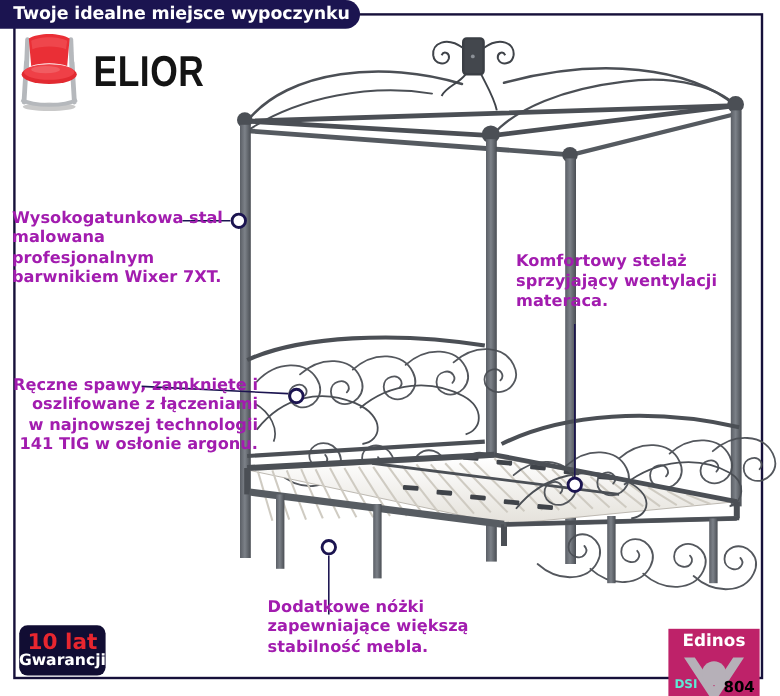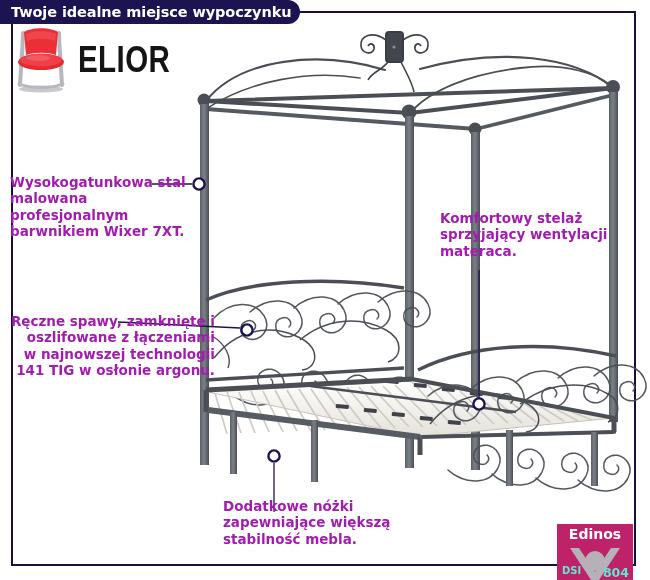--- a/index.html
+++ b/index.html
@@ -36,21 +36,21 @@
     transform:scaleX(0.82);transform-origin:left center;
   }
   
   .callout{
     position:absolute;color:#a21caf;font-weight:bold;
     font-size:13.5px;line-height:16.3px;z-index:7;
     font-family:"DejaVu Sans","Liberation Sans",sans-serif;
   }
   #co-steel{left:10px;top:174px;width:185px;}
   #co-weld{left:10px;top:313px;width:205px;text-align:right;}
-  #co-slat{left:440px;top:210px;width:210px;}
+  #co-slat{left:430px;top:210px;width:210px;}
   #co-legs{left:205px;top:498px;width:215px;margin-left:18px;}
   
   #warranty{
     position:absolute;left:16px;top:521px;width:72px;height:42px;
     background:#110d33;border-radius:7px;z-index:8;
     display:flex;flex-direction:column;align-items:center;justify-content:center;
   }
   #warranty-years{
     color:#e8262f;font-size:18px;font-weight:bold;line-height:17px;
     font-family:"DejaVu Sans","Liberation Sans",sans-serif;
@@ -66,21 +66,21 @@
   #edinos-name{
     position:absolute;left:0;top:2px;width:76px;text-align:center;
     color:#ffffff;font-size:14px;font-weight:bold;
     font-family:"DejaVu Sans","Liberation Sans",sans-serif;
   }
   #edinos-dsi{
     position:absolute;left:5px;top:41px;color:#5eead4;font-size:10px;font-weight:bold;
     font-family:"DejaVu Sans","Liberation Sans",sans-serif;z-index:3;
   }
   #edinos-num{
-    position:absolute;right:4px;top:41px;color:#5eead4;font-size:12.5px;font-weight:bold;
+    position:absolute;right:4px;top:41px;color:#000000;font-size:12.5px;font-weight:bold;
     font-family:"DejaVu Sans","Liberation Sans",sans-serif;z-index:3;
   }
   #edinos-std{
     position:absolute;left:0;bottom:2px;width:76px;text-align:center;
     color:#ffffff;font-size:13px;font-weight:bold;
     font-family:"DejaVu Sans","Liberation Sans",sans-serif;z-index:4;
   }
   svg{display:block;}
   #art{position:absolute;left:0;top:0;z-index:2;}
   #leaders{position:absolute;left:0;top:0;z-index:7;}
@@ -287,20 +287,24 @@
       <path d="M8,58 C18,64 44,64 54,58" stroke="#b5b8bc" stroke-width="3" fill="none"></path>
     </svg>
     <div id="logo-word">ELIOR</div>
   </div>
 
   <div class="callout" id="co-steel">Wysokogatunkowa stal malowana profesjonalnym barwnikiem Wixer 7XT.</div>
   <div class="callout" id="co-weld">Ręczne spawy, zamknięte i oszlifowane z łączeniami w najnowszej technologii 141 TIG w osłonie argonu.</div>
   <div class="callout" id="co-slat">Komfortowy stelaż sprzyjający wentylacji materaca.</div>
   <div class="callout" id="co-legs">Dodatkowe nóżki zapewniające większą stabilność mebla.</div>
 
+  <div id="warranty">
+    <div id="warranty-years">10 lat</div>
+    <div id="warranty-label">Gwarancji</div>
+  </div>
 
   <div id="edinos">
     <div id="edinos-name">Edinos</div>
     <svg width="76" height="72" viewBox="0 0 76 72" style="position:absolute;left:0;top:0;">
       <path d="M13,24 L38,62 L63,24 L54,24 L38,48 L22,24 Z" fill="#b6b0b8"></path>
       <circle cx="38" cy="37" r="10" fill="#b6b0b8"></circle>
     </svg>
     <div id="edinos-dsi">DSI</div>
     <div id="edinos-num">804</div>
     <div id="edinos-std">Standards</div>

